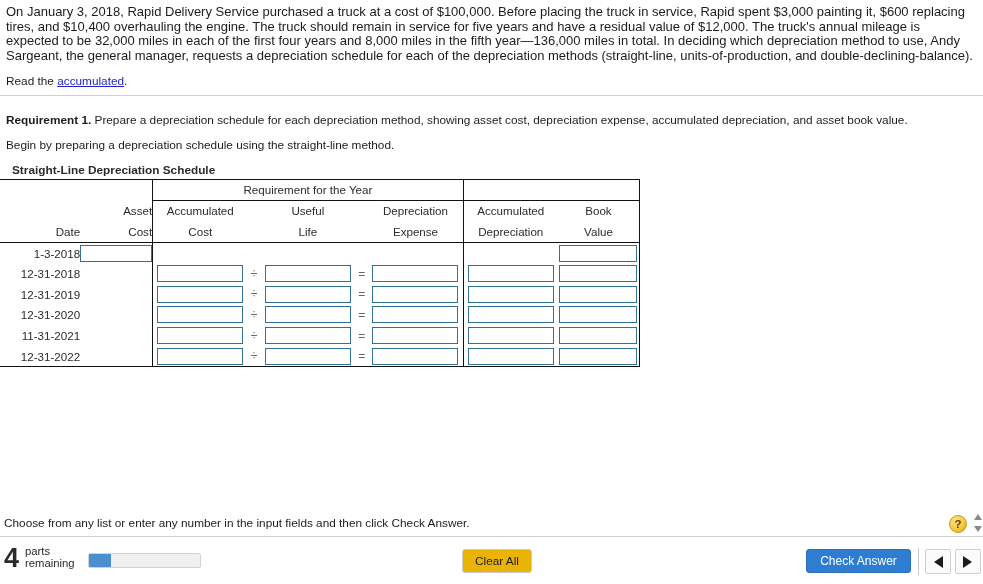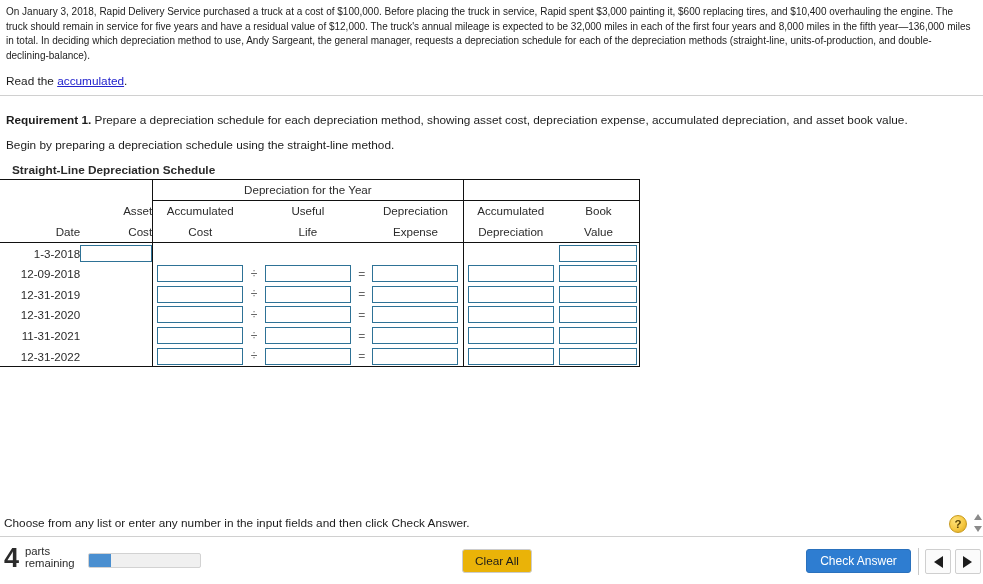--- a/index.html
+++ b/index.html
@@ -19,21 +19,21 @@
     width: 983px;
     height: 584px;
   }
 
   
   .problem-text {
     position: absolute;
     left: 6px;
     top: 5px;
     width: 968px;
-    font-size: 10px;
+    font-size: 13px;
     line-height: 14.6px;
     color: #1c1c1c;
     text-align: left;
   }
 
   .readline {
     position: absolute;
     left: 6px;
     top: 74px;
     font-size: 11.8px;
@@ -320,21 +320,21 @@
           <col style="width:96px">
           <col style="width:14px">
           <col style="width:96px">
         <col style="width:96px">
           <col style="width:82px">
       </colgroup>
       <tbody>
 
         <tr class="group-head-row">
           <td class="b-top" colspan="2"></td>
-          <td class="b-top b-left b-right group-head" colspan="5">Depreciation for the Year</td>
+          <td class="b-top b-left b-right group-head" colspan="5">Requirement for the Year</td>
           <td class="b-top b-right" colspan="2"></td>
         </tr>
 
         <tr class="hdr-row">
           <td class="cell-date"></td>
           <td class="cell-asset">Asset</td>
           <td class="cell-dcost b-left b-top">Accumulated</td>
           <td class="cell-op b-top"></td>
           <td class="cell-life b-top">Useful</td>
           <td class="cell-op b-top"></td>
@@ -365,21 +365,21 @@
           <td class="cell-life"></td>
           <td class="cell-op"></td>
           <td class="cell-dexp b-right"></td>
           <td class="cell-accum"></td>
           <td class="cell-book b-right">
             <span class="inp book"></span>
           </td>
         </tr>
 
         <tr class="body-row">
-          <td class="cell-date">12-09-2018</td>
+          <td class="cell-date">12-31-2018</td>
           <td class="cell-asset"></td>
           <td class="cell-dcost b-left">
             <span class="inp"></span>
           </td>
           <td class="cell-op">÷</td>
           <td class="cell-life">
             <span class="inp"></span>
           </td>
           <td class="cell-op">=</td>
           <td class="cell-dexp b-right">

